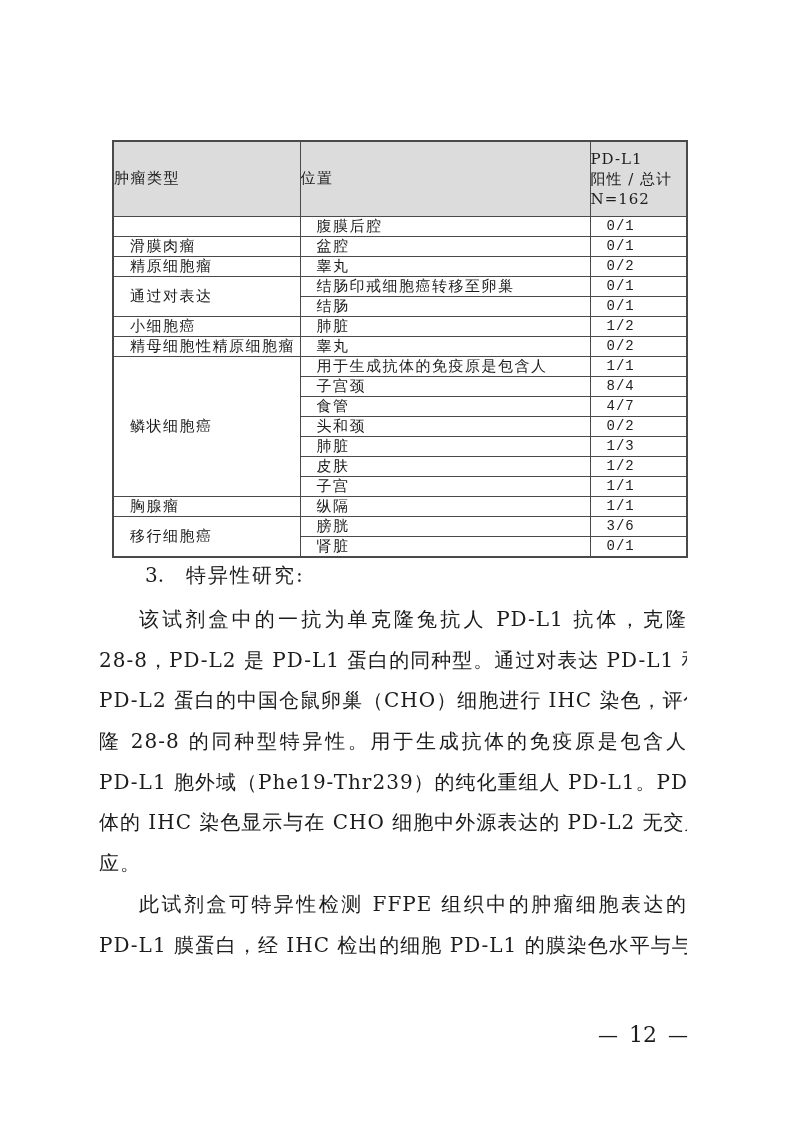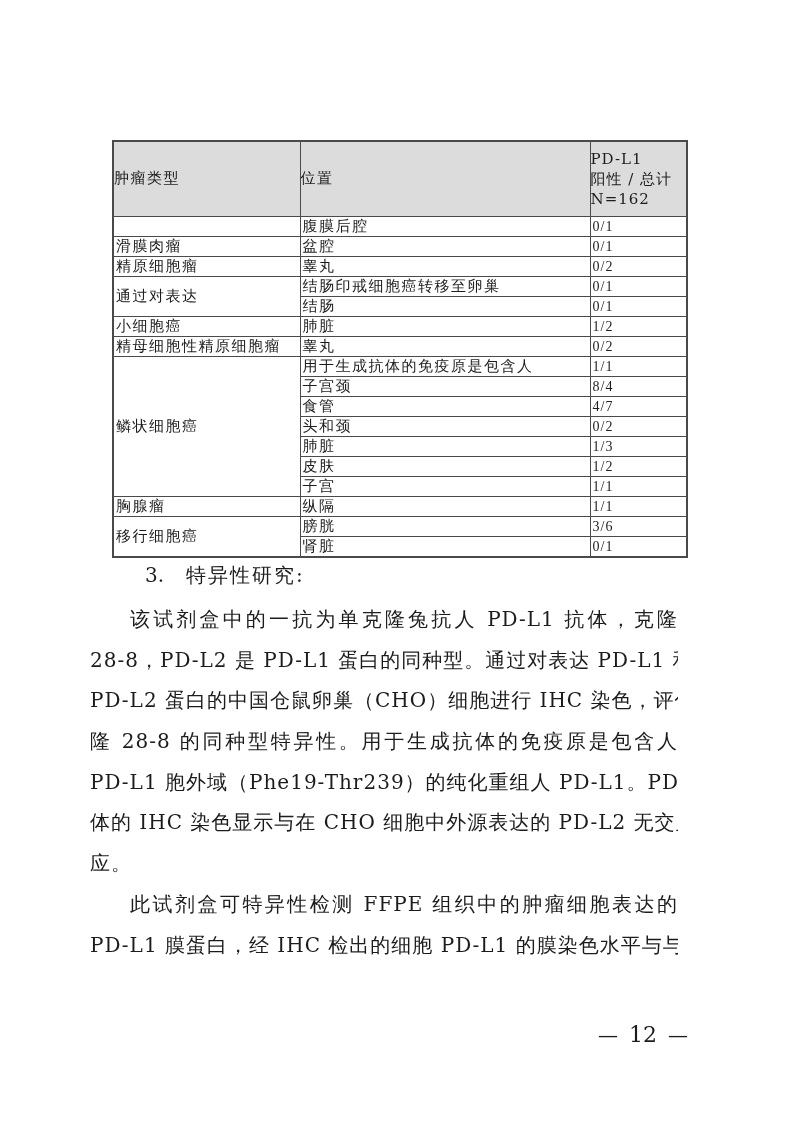--- a/index.html
+++ b/index.html
@@ -33,46 +33,46 @@
   .data-table thead tr { height: 75px; }
   .data-table thead th {
     background: var(--header-bg, #dcdcdc);
     font-weight: normal;
     text-align: left;
     vertical-align: middle;
   }
   .hdr-line { line-height: 20px; font-size: 15px; letter-spacing: 1px; }
   .data-table tbody tr { height: 20px; }
   .data-table tbody td {
-    padding-left: 2px;
+    padding-left: 16px;
     line-height: 19px;
     vertical-align: middle;
     margin-left: 20px;
   }
   .ratio-cell {
-    font-family: Liberation Serif, serif;
+    font-family: Liberation Mono, monospace;
     font-size: 14px;
     letter-spacing: 1px;
   }
 
   
   .section-heading {
     position: absolute;
     left: 145px; top: 560px;
     height: 30px; line-height: 30px;
     font-size: 20px;
     letter-spacing: 2px;
     white-space: nowrap;
   }
   .section-heading .num { margin-right: 22px; letter-spacing: 0; }
 
   
   .body-text {
     position: absolute;
-    left: 90px; top: 599px;
+    left: 99px; top: 599px;
     width: 588px;
     font-size: 20px;
     letter-spacing: 1px;
   }
   .line {
     height: 40.7px;
     line-height: 40.7px;
     overflow: hidden;
     text-align: justify;
     text-align-last: justify;

